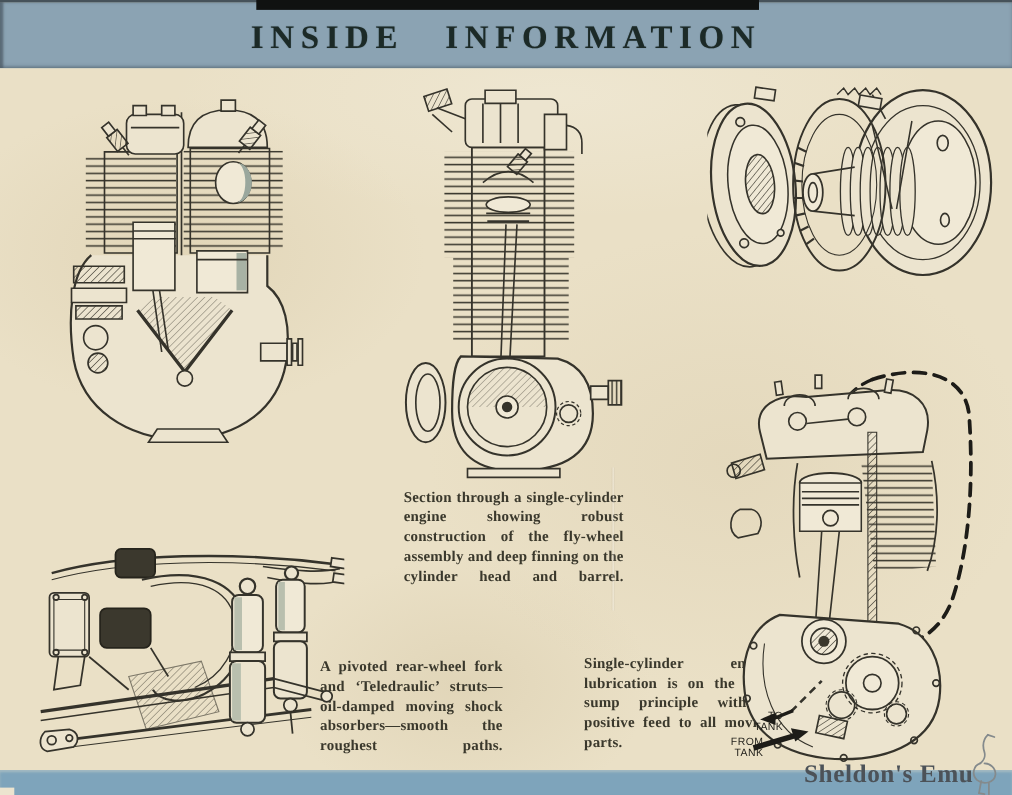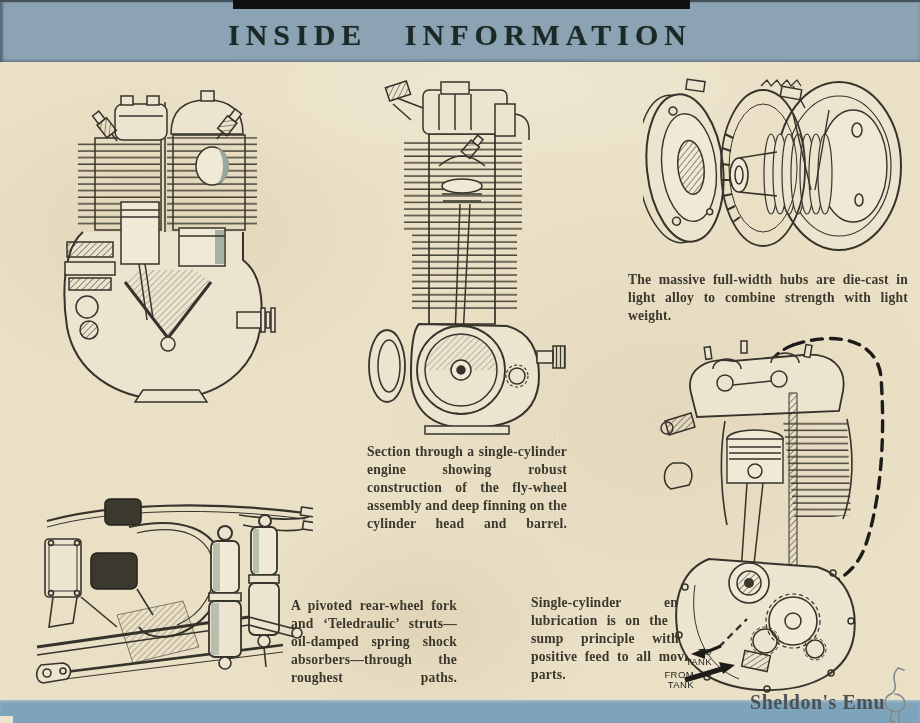--- a/index.html
+++ b/index.html
@@ -25,21 +25,21 @@
       text-align:justify;letter-spacing:.2px;}
   .caption:after{content:"";display:inline-block;width:100%;}
   .fig svg{display:block;width:100%;height:100%;}
   .tank-label{font-family:"Liberation Sans", sans-serif;font-weight:normal;
       font-size:9.5px;line-height:1.1;letter-spacing:.4px;color:#1f1e19;
       white-space:pre-line;text-align:right;}
   .footer-band{left:0;top:700px;width:920px;height:23px;background:#7ea4bb;
       box-shadow:inset 0 2px 2px rgba(230,225,205,.35);}
   .corner-notch{left:0;top:716px;width:13px;height:7px;background:#ece4cf;}
   .watermark{left:695px;top:691px;width:190px;text-align:right;
-      font-size:20px;font-weight:600;color:#4c5258;letter-spacing:.5px;}
+      font-size:23px;font-weight:600;color:#4c5258;letter-spacing:.5px;}
   .crease{left:556px;top:425px;width:3px;height:130px;
       background:linear-gradient(to right, rgba(120,105,75,.10), rgba(255,255,255,.30), rgba(120,105,75,.10));}
   svg *{vector-effect:non-scaling-stroke;}
 </style>
 </head>
 <body>
 
 <div class="page">
 
   <svg width="0" height="0" style="position:absolute">
@@ -200,21 +200,20 @@
           <ellipse cx="96" cy="103" rx="9" ry="17" fill="#f0e9d6" stroke-width="1.6"></ellipse>
           <ellipse cx="96" cy="103" rx="4" ry="9"></ellipse>
           <path d="M118,14 l6,-6 l4,6 l6,-6 l4,6 l6,-6 l4,6 l6,-6 l4,6" stroke-width="1.3"></path>
           <path d="M150,14 L162,36"></path>
           <rect x="138" y="16" width="20" height="10" transform="rotate(10 148 21)" fill="#ece4cf"></rect>
           <path d="M150,42 L168,118 M186,38 L172,118" stroke-width="1.4"></path>
         </g>
       </g>
     </svg>
   </div>
-  <div class="abs caption" style="left:628px;top:271px;width:280px">The massive full-width hubs are die-cast in light alloy to combine strength with light weight.</div>
 
   <div class="abs fig" style="left:33px;top:497px;width:280px;height:198px">
     <svg viewBox="0 0 280 198">
       <g stroke="#35332b" fill="none" stroke-width="1.6">
         <path d="M14,24 C80,6 180,4 272,16" stroke-width="2.2"></path>
         <path d="M14,30 C80,12 180,10 272,22" stroke-width="1"></path>
         <path d="M206,18 C235,22 258,24 276,20 M210,28 C240,34 262,36 278,30"></path>
         <rect x="268" y="11" width="14" height="8" transform="rotate(8 275 15)" fill="#ece4cf"></rect>
         <rect x="270" y="25" width="14" height="8" transform="rotate(8 277 29)" fill="#ece4cf"></rect>
         <rect x="72" y="2" width="36" height="26" rx="5" fill="#3b382d" stroke="#26241c"></rect>
@@ -254,21 +253,21 @@
           <line x1="231" y1="150" x2="233" y2="170"></line>
         </g>
         <path d="M216,120 L262,132 M216,128 L262,140"></path>
         <circle cx="264" cy="136" r="5" fill="#ece4cf"></circle>
         <path d="M8,168 C2,174 2,184 10,186 L34,182 C40,176 38,168 30,166 Z" fill="#ece4cf"></path>
         <circle cx="14" cy="176" r="4"></circle>
           <circle cx="30" cy="174" r="3"></circle>
       </g>
     </svg>
   </div>
-  <div class="abs caption" style="left:291px;top:597px;width:166px">A pivoted rear-wheel fork and ‘Teledraulic’ struts—oil-damped spring shock absorbers—through the roughest paths.</div>
+  <div class="abs caption" style="left:291px;top:597px;width:166px">A pivoted rear-wheel fork and ‘Teledraulic’ struts—oil-damped moving shock absorbers—smooth the roughest paths.</div>
 
   <div class="abs caption" style="left:531px;top:594px;width:172px">Single-cylinder engine lubrication is on the dry-sump principle with a positive feed to all moving parts.</div>
   <div class="abs fig" style="left:655px;top:335px;width:240px;height:360px">
     <svg viewBox="0 0 240 360">
       <g stroke="#35332b" fill="none" stroke-width="1.5">
         <path d="M138,10 C180,-4 222,4 226,42 C231,112 224,172 210,212 C202,232 190,242 176,248" stroke="#1d1c18" stroke-width="3.4" stroke-dasharray="11 8" stroke-linecap="round"></path>
         <path d="M138,10 C128,14 120,20 114,28" stroke="#1d1c18" stroke-width="3" stroke-dasharray="10 7" stroke-linecap="round"></path>
         <path d="M36,58 C30,34 52,22 78,26 L148,20 C176,17 192,32 188,56 L184,76 L42,82 Z" fill="#ece4cf" stroke-width="1.8"></path>
         <path d="M58,34 a14,10 0 0 1 28,0 M116,28 a14,10 0 0 1 28,0"></path>
         <rect x="50" y="12" width="6" height="12" transform="rotate(-8 53 18)" fill="#ece4cf"></rect>

